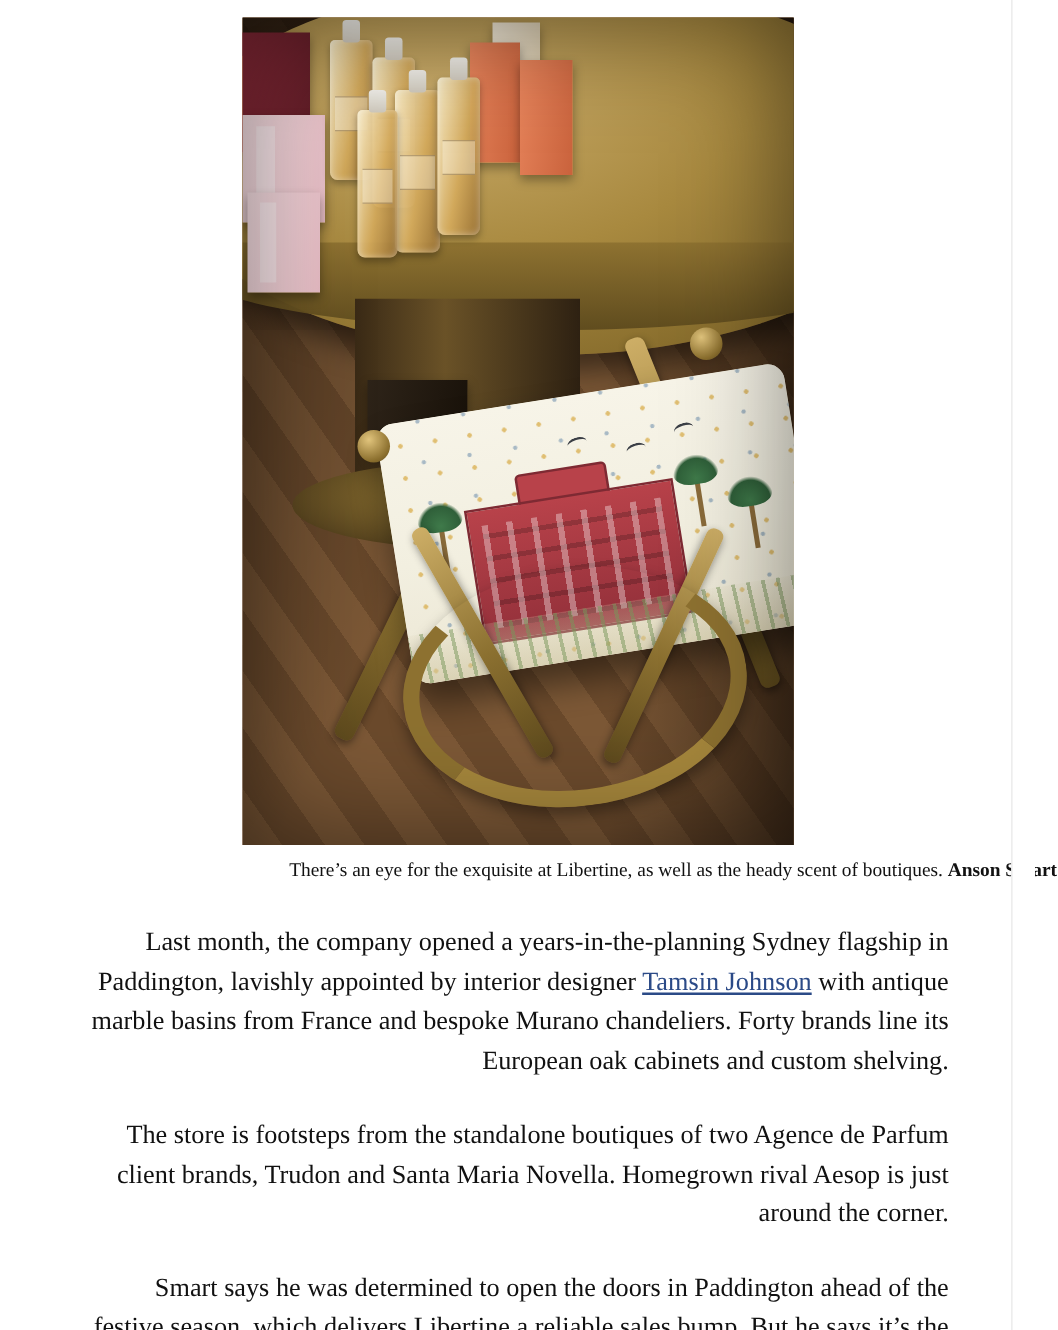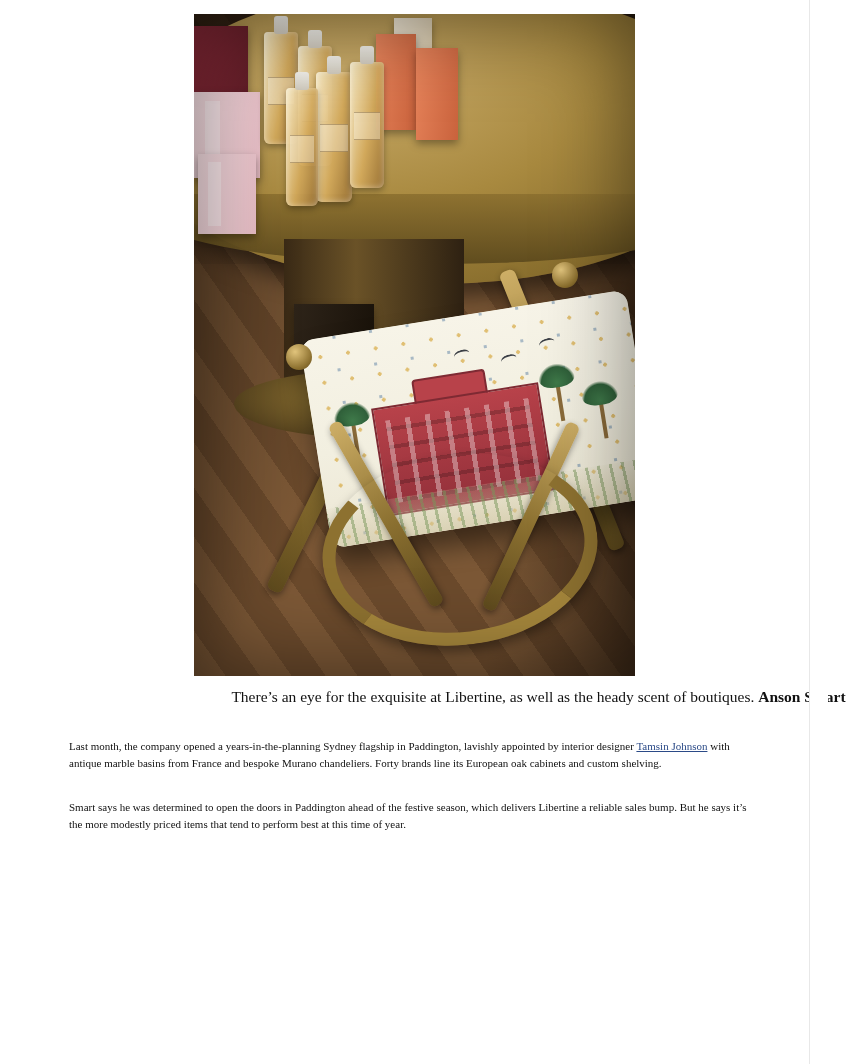--- a/index.html
+++ b/index.html
@@ -297,22 +297,22 @@
     color: #111;
   }
   .caption .credit {
     font-weight: bold;
   }
 
   .body-paras {
     margin-top: 30px;
   }
   p.para {
-    text-align: left;
-    font-size: 11px;
+    text-align: right;
+    font-size: 21px;
     line-height: 1.5;
     margin: 0 0 28px 0;
     color: #111;
   }
   p.para:first-child { margin-top: 0; }
   .lnk {
     color: #2b4a87;
     text-decoration: underline;
   }
 </style>
@@ -404,19 +404,20 @@
 
       <figcaption class="caption">
         <span>There’s an eye for the exquisite at Libertine, as well as the heady scent of boutiques. </span><span class="credit">Anson Smart</span>
       </figcaption>
     </figure>
 
     <div class="body-paras">
       <p class="para">
         <span>Last month, the company opened a years-in-the-planning Sydney flagship in Paddington, lavishly appointed by interior designer </span><a class="lnk" href="#">Tamsin Johnson</a><span> with antique marble basins from France and bespoke Murano chandeliers. Forty brands line its European oak cabinets and custom shelving.</span>
       </p>
+      <p class="para">The store is footsteps from the standalone boutiques of two Agence de Parfum client brands, Trudon and Santa Maria Novella. Homegrown rival Aesop is just around the corner.</p>
       <p class="para">Smart says he was determined to open the doors in Paddington ahead of the festive season, which delivers Libertine a reliable sales bump. But he says it’s the more modestly priced items that tend to perform best at this time of year.</p>
     </div>
 
   </div>
 
   <div class="right-gutter"></div>
 </div>
 
 </body></html>

